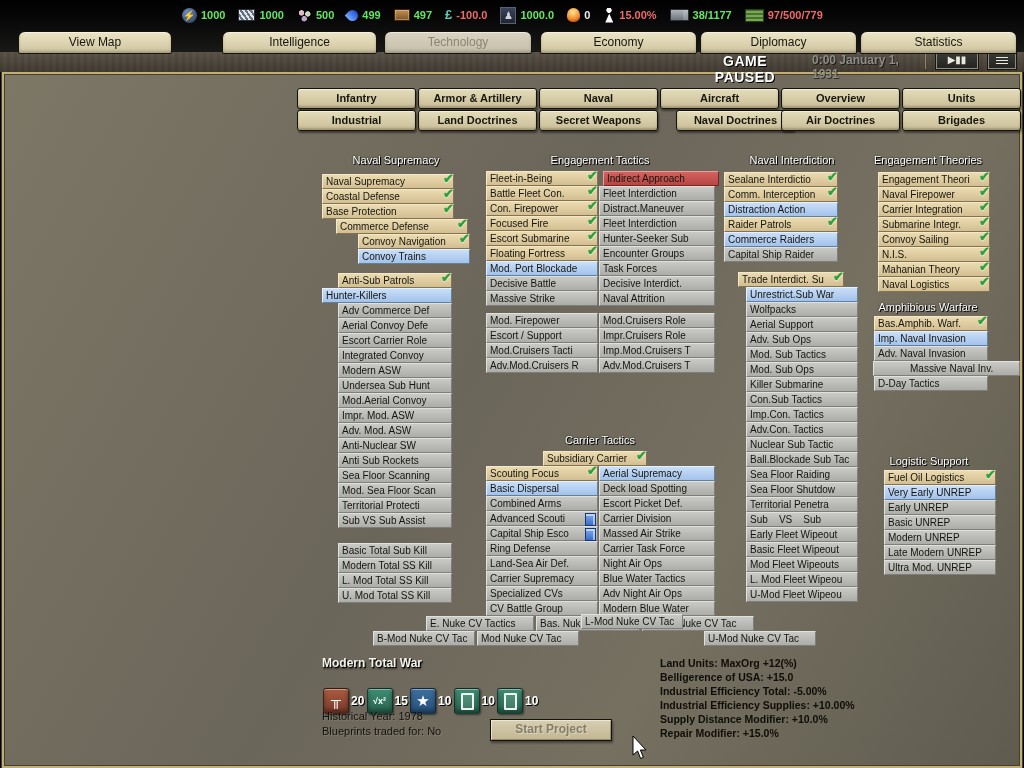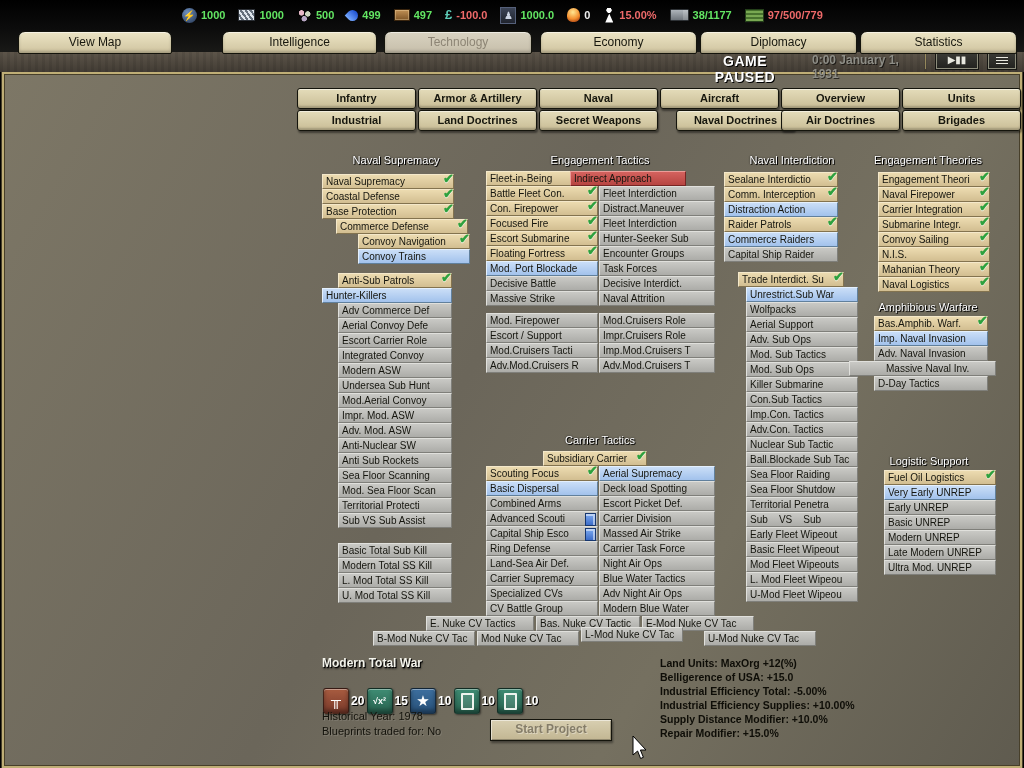--- a/index.html
+++ b/index.html
@@ -276,21 +276,21 @@
       <div class="tech-item s-k" style="left: 338px; top: 588px; width: 106px;"><span>U. Mod Total SS Kill</span></div>
       <div class="tech-item s-r" style="left: 486px; top: 171px; width: 104px;"><span>Fleet-in-Being</span><span class="check">✔</span></div>
       <div class="tech-item s-r" style="left: 486px; top: 186px; width: 104px;"><span>Battle Fleet Con.</span><span class="check">✔</span></div>
       <div class="tech-item s-r" style="left: 486px; top: 201px; width: 104px;"><span>Con. Firepower</span><span class="check">✔</span></div>
       <div class="tech-item s-r" style="left: 486px; top: 216px; width: 104px;"><span>Focused Fire</span><span class="check">✔</span></div>
       <div class="tech-item s-r" style="left: 486px; top: 231px; width: 104px;"><span>Escort Submarine</span><span class="check">✔</span></div>
       <div class="tech-item s-r" style="left: 486px; top: 246px; width: 104px;"><span>Floating Fortress</span><span class="check">✔</span></div>
       <div class="tech-item s-a" style="left: 486px; top: 261px; width: 104px;"><span>Mod. Port Blockade</span></div>
       <div class="tech-item s-k" style="left: 486px; top: 276px; width: 104px;"><span>Decisive Battle</span></div>
       <div class="tech-item s-k" style="left: 486px; top: 291px; width: 104px;"><span>Massive Strike</span></div>
-      <div class="tech-item s-sel" style="left: 570px; top: 171px; width: 108px;"><span>Indirect Approach</span></div>
+      <div class="tech-item s-sel" style="left: 603px; top: 171px; width: 108px;"><span>Indirect Approach</span></div>
       <div class="tech-item s-k" style="left: 599px; top: 186px; width: 108px;"><span>Fleet Interdiction</span></div>
       <div class="tech-item s-k" style="left: 599px; top: 201px; width: 108px;"><span>Distract.Maneuver</span></div>
       <div class="tech-item s-k" style="left: 599px; top: 216px; width: 108px;"><span>Fleet Interdiction</span></div>
       <div class="tech-item s-k" style="left: 599px; top: 231px; width: 108px;"><span>Hunter-Seeker Sub</span></div>
       <div class="tech-item s-k" style="left: 599px; top: 246px; width: 108px;"><span>Encounter Groups</span></div>
       <div class="tech-item s-k" style="left: 599px; top: 261px; width: 108px;"><span>Task Forces</span></div>
       <div class="tech-item s-k" style="left: 599px; top: 276px; width: 108px;"><span>Decisive Interdict.</span></div>
       <div class="tech-item s-k" style="left: 599px; top: 291px; width: 108px;"><span>Naval Attrition</span></div>
       <div class="tech-item s-k" style="left: 486px; top: 313px; width: 104px;"><span>Mod. Firepower</span></div>
       <div class="tech-item s-k" style="left: 486px; top: 328px; width: 104px;"><span>Escort / Support</span></div>
@@ -319,21 +319,21 @@
       <div class="tech-item s-k" style="left: 599px; top: 541px; width: 108px;"><span>Carrier Task Force</span></div>
       <div class="tech-item s-k" style="left: 599px; top: 556px; width: 108px;"><span>Night Air Ops</span></div>
       <div class="tech-item s-k" style="left: 599px; top: 571px; width: 108px;"><span>Blue Water Tactics</span></div>
       <div class="tech-item s-k" style="left: 599px; top: 586px; width: 108px;"><span>Adv Night Air Ops</span></div>
       <div class="tech-item s-k" style="left: 599px; top: 601px; width: 108px;"><span>Modern Blue Water</span></div>
       <div class="tech-item s-k" style="left: 426px; top: 616px; width: 100px;"><span>E. Nuke CV Tactics</span></div>
       <div class="tech-item s-k" style="left: 536px; top: 616px; width: 96px;"><span>Bas. Nuke CV Tactic</span></div>
       <div class="tech-item s-k" style="left: 642px; top: 616px; width: 104px;"><span>E-Mod Nuke CV Tac</span></div>
       <div class="tech-item s-k" style="left: 373px; top: 631px; width: 94px;"><span>B-Mod Nuke CV Tac</span></div>
       <div class="tech-item s-k" style="left: 477px; top: 631px; width: 94px;"><span>Mod Nuke CV Tac</span></div>
-      <div class="tech-item s-k" style="left: 581px; top: 627px; width: 94px;"><span>L-Mod Nuke CV Tac</span></div>
+      <div class="tech-item s-k" style="left: 581px; top: 614px; width: 94px;"><span>L-Mod Nuke CV Tac</span></div>
       <div class="tech-item s-k" style="left: 704px; top: 631px; width: 104px;"><span>U-Mod Nuke CV Tac</span></div>
       <div class="tech-item s-r" style="left: 724px; top: 172px; width: 106px;"><span>Sealane Interdictio</span><span class="check">✔</span></div>
       <div class="tech-item s-r" style="left: 724px; top: 187px; width: 106px;"><span>Comm. Interception</span><span class="check">✔</span></div>
       <div class="tech-item s-a" style="left: 724px; top: 202px; width: 106px;"><span>Distraction Action</span></div>
       <div class="tech-item s-r" style="left: 724px; top: 217px; width: 106px;"><span>Raider Patrols</span><span class="check">✔</span></div>
       <div class="tech-item s-a" style="left: 724px; top: 232px; width: 106px;"><span>Commerce Raiders</span></div>
       <div class="tech-item s-k" style="left: 724px; top: 247px; width: 106px;"><span>Capital Ship Raider</span></div>
       <div class="tech-item s-r" style="left: 738px; top: 272px; width: 98px;"><span>Trade Interdict. Su</span><span class="check">✔</span></div>
       <div class="tech-item s-a" style="left: 746px; top: 287px; width: 104px;"><span>Unrestrict.Sub War</span></div>
       <div class="tech-item s-k" style="left: 746px; top: 302px; width: 104px;"><span>Wolfpacks</span></div>
@@ -360,21 +360,21 @@
       <div class="tech-item s-r" style="left: 878px; top: 187px; width: 104px;"><span>Naval Firepower</span><span class="check">✔</span></div>
       <div class="tech-item s-r" style="left: 878px; top: 202px; width: 104px;"><span>Carrier Integration</span><span class="check">✔</span></div>
       <div class="tech-item s-r" style="left: 878px; top: 217px; width: 104px;"><span>Submarine Integr.</span><span class="check">✔</span></div>
       <div class="tech-item s-r" style="left: 878px; top: 232px; width: 104px;"><span>Convoy Sailing</span><span class="check">✔</span></div>
       <div class="tech-item s-r" style="left: 878px; top: 247px; width: 104px;"><span>N.I.S.</span><span class="check">✔</span></div>
       <div class="tech-item s-r" style="left: 878px; top: 262px; width: 104px;"><span>Mahanian Theory</span><span class="check">✔</span></div>
       <div class="tech-item s-r" style="left: 878px; top: 277px; width: 104px;"><span>Naval Logistics</span><span class="check">✔</span></div>
       <div class="tech-item s-r" style="left: 874px; top: 316px; width: 106px;"><span>Bas.Amphib. Warf.</span><span class="check">✔</span></div>
       <div class="tech-item s-a" style="left: 874px; top: 331px; width: 106px;"><span>Imp. Naval Invasion</span></div>
       <div class="tech-item s-k" style="left: 874px; top: 346px; width: 106px;"><span>Adv. Naval Invasion</span></div>
-      <div class="tech-item s-k" style="left: 849px; top: 361px; width: 106px; padding-left: 36px;"><span>Massive Naval Inv.</span></div>
+      <div class="tech-item s-k" style="left: 873px; top: 361px; width: 106px; padding-left: 36px;"><span>Massive Naval Inv.</span></div>
       <div class="tech-item s-k" style="left: 874px; top: 376px; width: 106px;"><span>D-Day Tactics</span></div>
       <div class="tech-item s-r" style="left: 884px; top: 470px; width: 104px;"><span>Fuel Oil Logistics</span><span class="check">✔</span></div>
       <div class="tech-item s-a" style="left: 884px; top: 485px; width: 104px;"><span>Very Early UNREP</span></div>
       <div class="tech-item s-k" style="left: 884px; top: 500px; width: 104px;"><span>Early UNREP</span></div>
       <div class="tech-item s-k" style="left: 884px; top: 515px; width: 104px;"><span>Basic UNREP</span></div>
       <div class="tech-item s-k" style="left: 884px; top: 530px; width: 104px;"><span>Modern UNREP</span></div>
       <div class="tech-item s-k" style="left: 884px; top: 545px; width: 104px;"><span>Late Modern UNREP</span></div>
       <div class="tech-item s-k" style="left: 884px; top: 560px; width: 104px;"><span>Ultra Mod. UNREP</span></div>
     </div>
 

